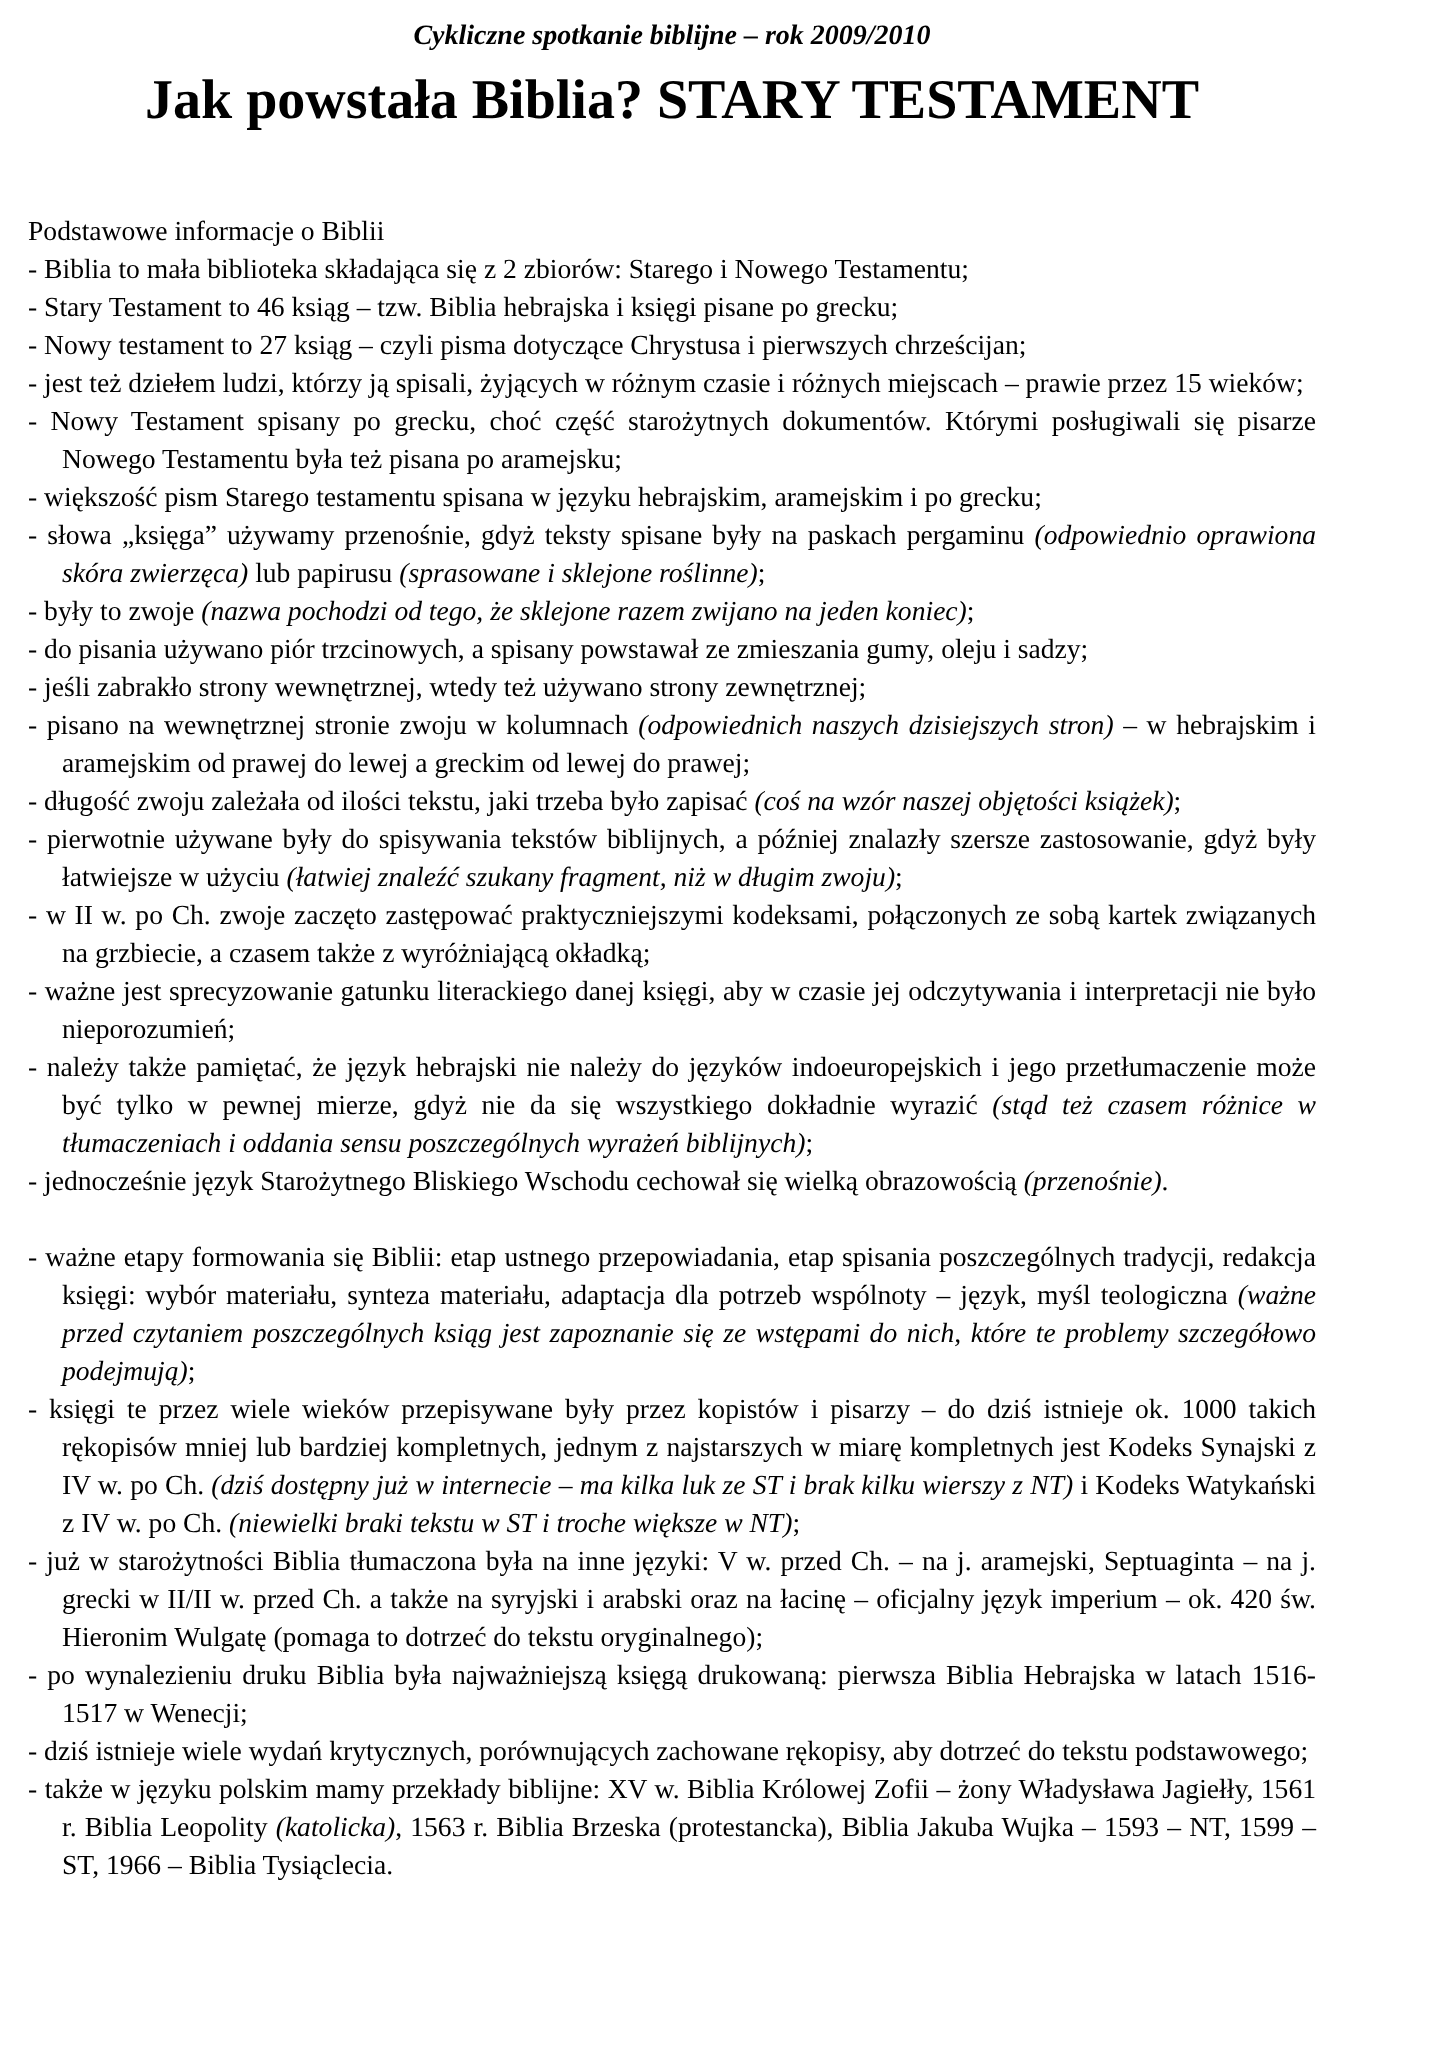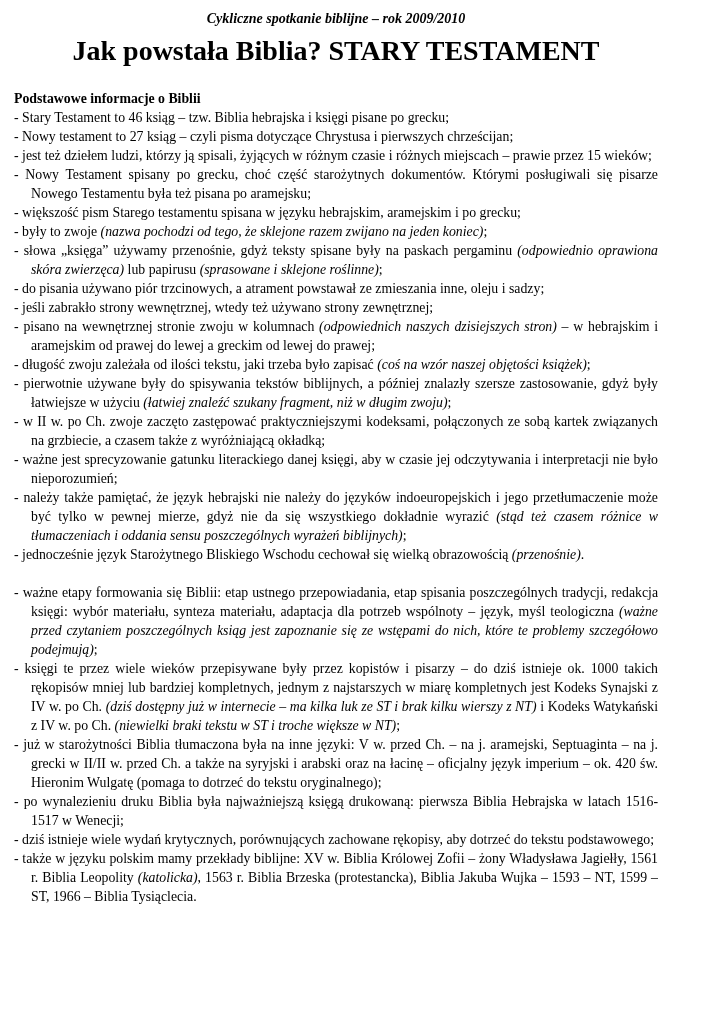--- a/index.html
+++ b/index.html
@@ -19,32 +19,32 @@
     overflow: hidden;
   }
   .doc-header {
     text-align: center;
     font-size: 14px;
     line-height: 18px;
     font-weight: bold;
     font-style: italic;
   }
   .doc-title {
-    margin: 6px 0 21px 0;
+    margin: 6px 0 38px 0;
     text-align: center;
     font-size: 28px;
     line-height: 34px;
     font-weight: bold;
   }
   .content {
     font-size: 13.8px;
     line-height: 19px;
   }
   .sec-heading {
-    font-weight: bold;
+    font-weight: normal;
   }
   .sec-heading.bold-italic {
     font-style: italic;
   }
   section + section {
     margin-top: 19px;
   }
   .item {
     text-align: justify;
     padding-left: 17px;
@@ -56,28 +56,29 @@
 </style>
 </head>
 <body>
 
 <div class="page">
   <div class="doc-header">Cykliczne spotkanie biblijne – rok 2009/2010</div>
   <h1 class="doc-title">Jak powstała Biblia? STARY TESTAMENT</h1>
   <div class="content" id="content">
       <section>
         <div class="sec-heading bold">Podstawowe informacje o Biblii</div>
+        <div class="item"><span>- Biblia to mała biblioteka składająca się z 2 zbiorów: Starego i Nowego Testamentu;</span></div>
         <div class="item"><span>- Stary Testament to 46 ksiąg – tzw. Biblia hebrajska i księgi pisane po grecku;</span></div>
         <div class="item"><span>- Nowy testament to 27 ksiąg – czyli pisma dotyczące Chrystusa i pierwszych chrześcijan;</span></div>
         <div class="item"><span>- jest też dziełem ludzi, którzy ją spisali, żyjących w różnym czasie i różnych miejscach – prawie przez 15 wieków;</span></div>
         <div class="item"><span>- Nowy Testament spisany po grecku, choć część starożytnych dokumentów. Którymi posługiwali się pisarze Nowego Testamentu była też pisana po aramejsku;</span></div>
         <div class="item"><span>- większość pism Starego testamentu spisana w języku hebrajskim, aramejskim i po grecku;</span></div>
+        <div class="item"><span>- słowa „księga” używamy przenośnie, gdyż teksty spisane były na paskach pergaminu </span><span class="it">(odpowiednio oprawiona skóra zwierzęca)</span><span> lub papirusu </span><span class="it">(sprasowane i sklejone roślinne)</span><span>;</span></div>
         <div class="item"><span>- były to zwoje </span><span class="it">(nazwa pochodzi od tego, że sklejone razem zwijano na jeden koniec)</span><span>;</span></div>
-        <div class="item"><span>- słowa „księga” używamy przenośnie, gdyż teksty spisane były na paskach pergaminu </span><span class="it">(odpowiednio oprawiona skóra zwierzęca)</span><span> lub papirusu </span><span class="it">(sprasowane i sklejone roślinne)</span><span>;</span></div>
-        <div class="item"><span>- do pisania używano piór trzcinowych, a atrament powstawał ze zmieszania inne, oleju i sadzy;</span></div>
+        <div class="item"><span>- do pisania używano piór trzcinowych, a spisany powstawał ze zmieszania gumy, oleju i sadzy;</span></div>
         <div class="item"><span>- jeśli zabrakło strony wewnętrznej, wtedy też używano strony zewnętrznej;</span></div>
         <div class="item"><span>- pisano na wewnętrznej stronie zwoju w kolumnach </span><span class="it">(odpowiednich naszych dzisiejszych stron)</span><span> – w hebrajskim i aramejskim od prawej do lewej a greckim od lewej do prawej;</span></div>
         <div class="item"><span>- długość zwoju zależała od ilości tekstu, jaki trzeba było zapisać </span><span class="it">(coś na wzór naszej objętości książek)</span><span>;</span></div>
         <div class="item"><span>- pierwotnie używane były do spisywania tekstów biblijnych, a później znalazły szersze zastosowanie, gdyż były łatwiejsze w użyciu </span><span class="it">(łatwiej znaleźć szukany fragment, niż w długim zwoju)</span><span>;</span></div>
         <div class="item"><span>- w II w. po Ch. zwoje zaczęto zastępować praktyczniejszymi kodeksami, połączonych ze sobą kartek związanych na grzbiecie, a czasem także z wyróżniającą okładką;</span></div>
         <div class="item"><span>- ważne jest sprecyzowanie gatunku literackiego danej księgi, aby w czasie jej odczytywania i interpretacji nie było nieporozumień;</span></div>
         <div class="item"><span>- należy także pamiętać, że język hebrajski nie należy do języków indoeuropejskich i jego przetłumaczenie może być tylko w pewnej mierze, gdyż nie da się wszystkiego dokładnie wyrazić </span><span class="it">(stąd też czasem różnice w tłumaczeniach i oddania sensu poszczególnych wyrażeń biblijnych)</span><span>;</span></div>
         <div class="item"><span>- jednocześnie język Starożytnego Bliskiego Wschodu cechował się wielką obrazowością </span><span class="it">(przenośnie)</span><span>.</span></div>
       </section>
       <section>

